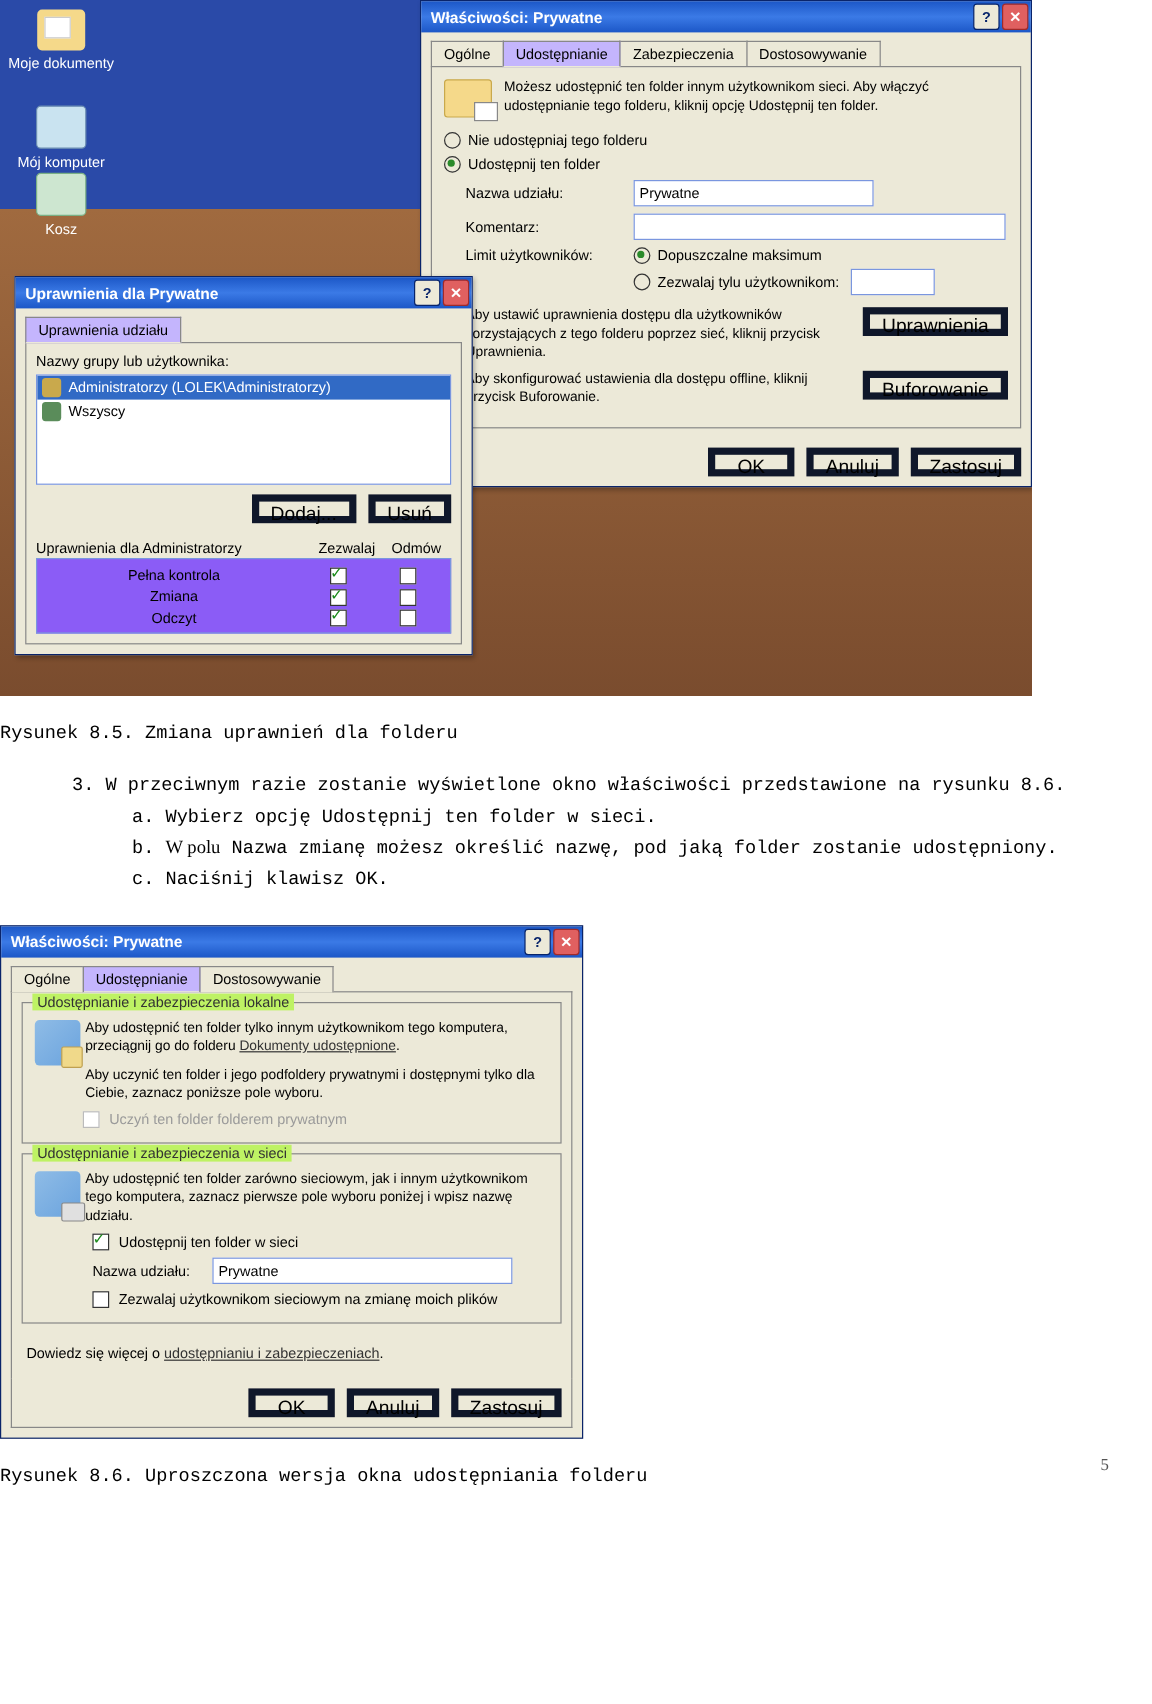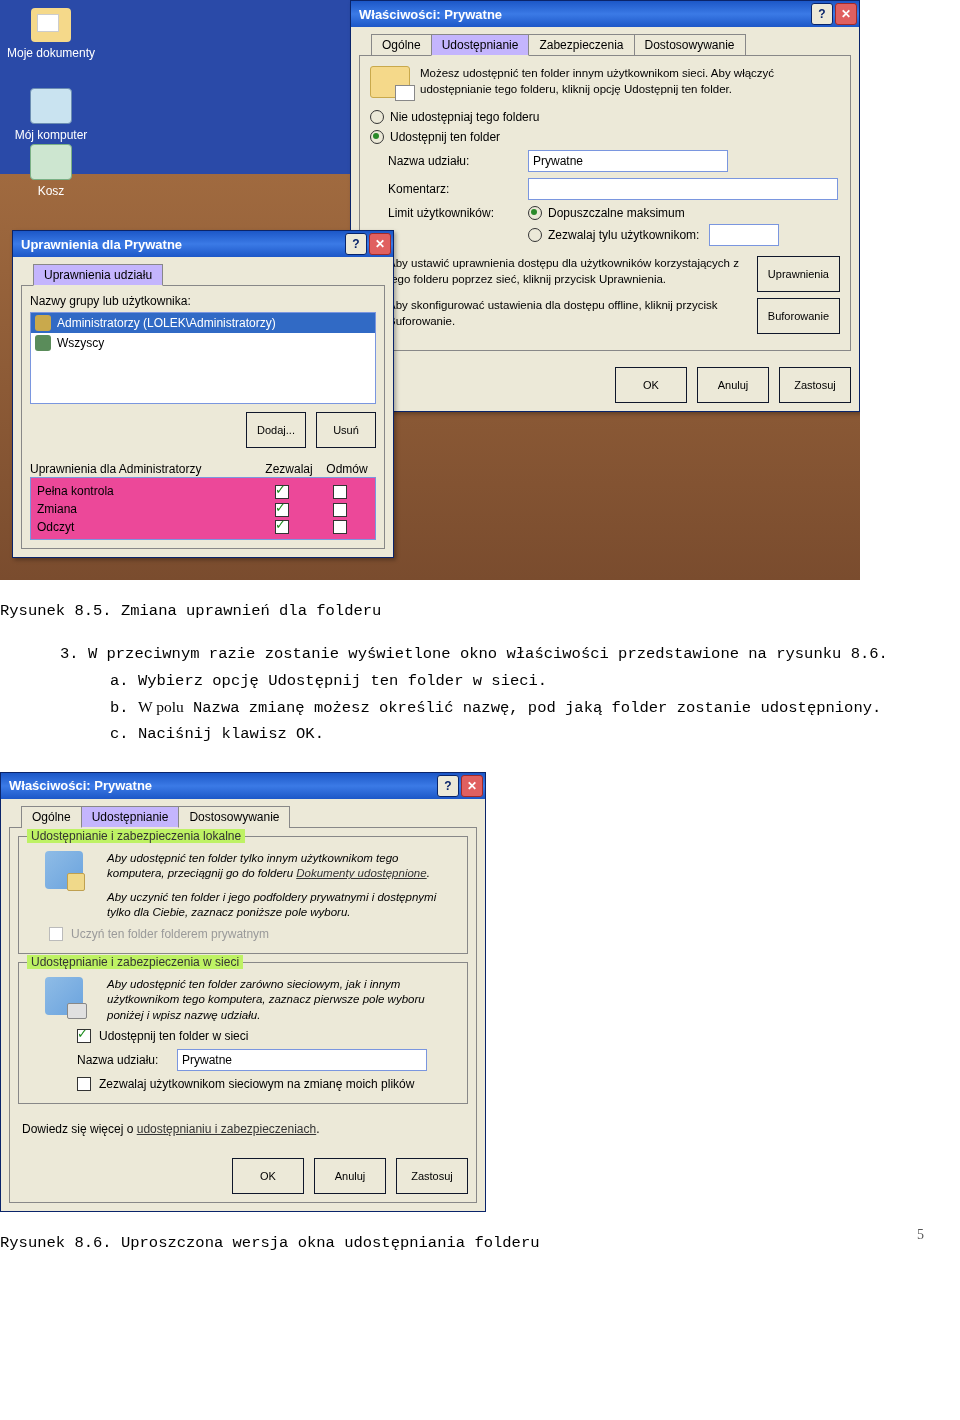--- a/index.html
+++ b/index.html
@@ -61,21 +61,20 @@
     background:#ece9d8; border:1px solid #08246a;
     display:flex;align-items:center;justify-content:center;
     font-size:12px; font-weight:bold; color:#08246a;
     border-radius:3px;
   }
   .tbtn.close{background:#e06060;border-color:#a02a2a;color:#fff;}
   .tabs {
     display:flex;
     padding: 6px 8px 0 8px;
     gap:0;
-    margin-left:12px;
   }
   .tab {
     border:1px solid #888;
     border-bottom:none;
     background:#ece9d8;
     padding:3px 10px;
     font-size:12px;
     position:relative;
     top:1px;
     margin-right:-1px;
@@ -94,44 +93,44 @@
   }
   .folder-ico:before{content:"";position:absolute;right:-6px;bottom:-4px;width:18px;height:14px;background:#fff;border:1px solid #888;}
   .small-text{font-size:11.5px;line-height:1.35;}
   .radio{width:12px;height:12px;border:1px solid #333;border-radius:50%;display:inline-block;vertical-align:middle;margin-right:6px;position:relative;}
   .radio.checked:before{content:"";position:absolute;left:2px;top:2px;width:6px;height:6px;background:#2a8a2a;border-radius:50%;}
   .cb{width:12px;height:12px;border:1px solid #333;display:inline-block;vertical-align:middle;position:relative;background:#fff;}
   .cb.checked:before{content:"✓";position:absolute;left:-1px;top:-4px;font-size:13px;color:#1a8a1a;}
   .row{display:flex;align-items:center;margin:6px 0;}
   .lbl{width:140px;font-size:12px;}
   .inp{border:1px solid #7a96df;background:#fff;height:18px;padding:1px 4px;font-size:12px;flex:1;}
-  .btn{border:1px solid #0f172a;background:#ece9d8;padding:2px 10px;font-size:11px;min-width:72px;text-align:center;height:36px;box-sizing:border-box;}
+  .btn{border:6px solid #0f172a;background:#ece9d8;padding:2px 10px;font-size:16px;min-width:72px;text-align:center;height:24px;box-sizing:border-box;}
   .btnrow{display:flex;gap:10px;justify-content:flex-end;padding:8px;}
   
   .permwin .tabbody{padding:8px;}
   .listbox{border:1px solid #7a96df;background:#fff;height:90px;overflow:hidden;}
   .listitem{display:flex;align-items:center;gap:6px;padding:2px 4px;font-size:12px;}
   .listitem.sel{background:#316ac5;color:#fff;}
   .pico{width:16px;height:16px;background:#c9a94c;border-radius:3px;display:inline-block;}
   .pico2{width:16px;height:16px;background:#5a8c5a;border-radius:3px;display:inline-block;}
   .permgrid{margin-top:8px;}
   .pgrow{display:flex;align-items:center;border-top:1px solid transparent;padding:1px 0;}
   .pgrow .c1{flex:1;font-size:12px;}
   .pgrow .c2,.pgrow .c3{width:58px;text-align:center;font-size:12px;}
   .pghdr .c1{font-size:12px;}
-  .permarea{border:1px solid #7a96df;background:#ec4899;padding:4px 6px;}
+  .permarea{border:1px solid #7a96df;background:#8b5cf6;padding:4px 6px;text-align:center;}
   
   .doc-text{font-family:"Courier New",monospace;font-size:15.5px;line-height:1.5;margin:18px 0 18px 0;color:#000000;}
   .steps{margin-left:60px;font-size:15.5px;font-family:"Courier New",monospace;line-height:1.7;}
   .serif{font-family:Georgia,"Times New Roman",serif;}
   
   .shot2{width:484px;border:1px solid #0a246a;background:#ece9d8;font-size:12px;margin:0 0 20px 0;}
   .groupbox{border:1px solid #888;margin:8px;position:relative;padding:10px;}
   .groupbox .legend{position:absolute;top:-8px;left:8px;background:#bef264;padding:0 4px;font-size:12px;color:#333;}
-  .gbrow{display:flex;gap:24px;margin:4px 16px;font-style:italic;}
+  .gbrow{display:flex;gap:4px;margin:4px 0;}
   .gicon{width:38px;height:38px;flex:none;}
   .gicon.a{background:linear-gradient(135deg,#8fbce6,#6aa3de);border-radius:4px;position:relative;}
   .gicon.a:before{content:"";position:absolute;right:-2px;bottom:-2px;width:16px;height:16px;background:#f0d98a;border:1px solid #bfa050;border-radius:2px;}
   .gicon.b{background:linear-gradient(135deg,#8fbce6,#6aa3de);border-radius:4px;position:relative;}
   .gicon.b:before{content:"";position:absolute;right:-4px;bottom:-4px;width:18px;height:14px;background:#e0e0e0;border:1px solid #888;border-radius:2px;}
   a.link{text-decoration:underline;color:#333;}
   .cb-line{display:flex;align-items:center;gap:8px;margin:6px 0 2px 0;}
   .footer-link{padding:10px 12px;font-size:12px;}
   .pagenum{position:absolute;right:36px;bottom:12px;font-family:Georgia,serif;font-size:14px;color:#555;}
 </style>
@@ -308,21 +307,21 @@
       <div class="groupbox">
         <div class="legend">Udostępnianie i zabezpieczenia lokalne</div>
         <div class="gbrow">
           <div class="gicon a"></div>
           <div class="small-text" style="flex:1;">
             <span>Aby udostępnić ten folder tylko innym użytkownikom tego komputera, przeciągnij go do folderu </span><a class="link">Dokumenty udostępnione</a>.
             <div style="height:8px;"></div>
             <span>Aby uczynić ten folder i jego podfoldery prywatnymi i dostępnymi tylko dla Ciebie, zaznacz poniższe pole wyboru.</span>
           </div>
         </div>
-        <div class="cb-line" style="margin-left:20px;color:#9a9a9a;">
+        <div class="cb-line" style="margin-left:40px;color:#9a9a9a;">
           <span class="cb" style="border-color:#bbb;"></span>
           <span>Uczyń ten folder folderem prywatnym</span>
         </div>
       </div>
 
       <div class="groupbox">
         <div class="legend">Udostępnianie i zabezpieczenia w sieci</div>
         <div class="gbrow">
           <div class="gicon b"></div>
           <div class="small-text" style="flex:1;">Aby udostępnić ten folder zarówno sieciowym, jak i innym użytkownikom tego komputera, zaznacz pierwsze pole wyboru poniżej i wpisz nazwę udziału.</div>

